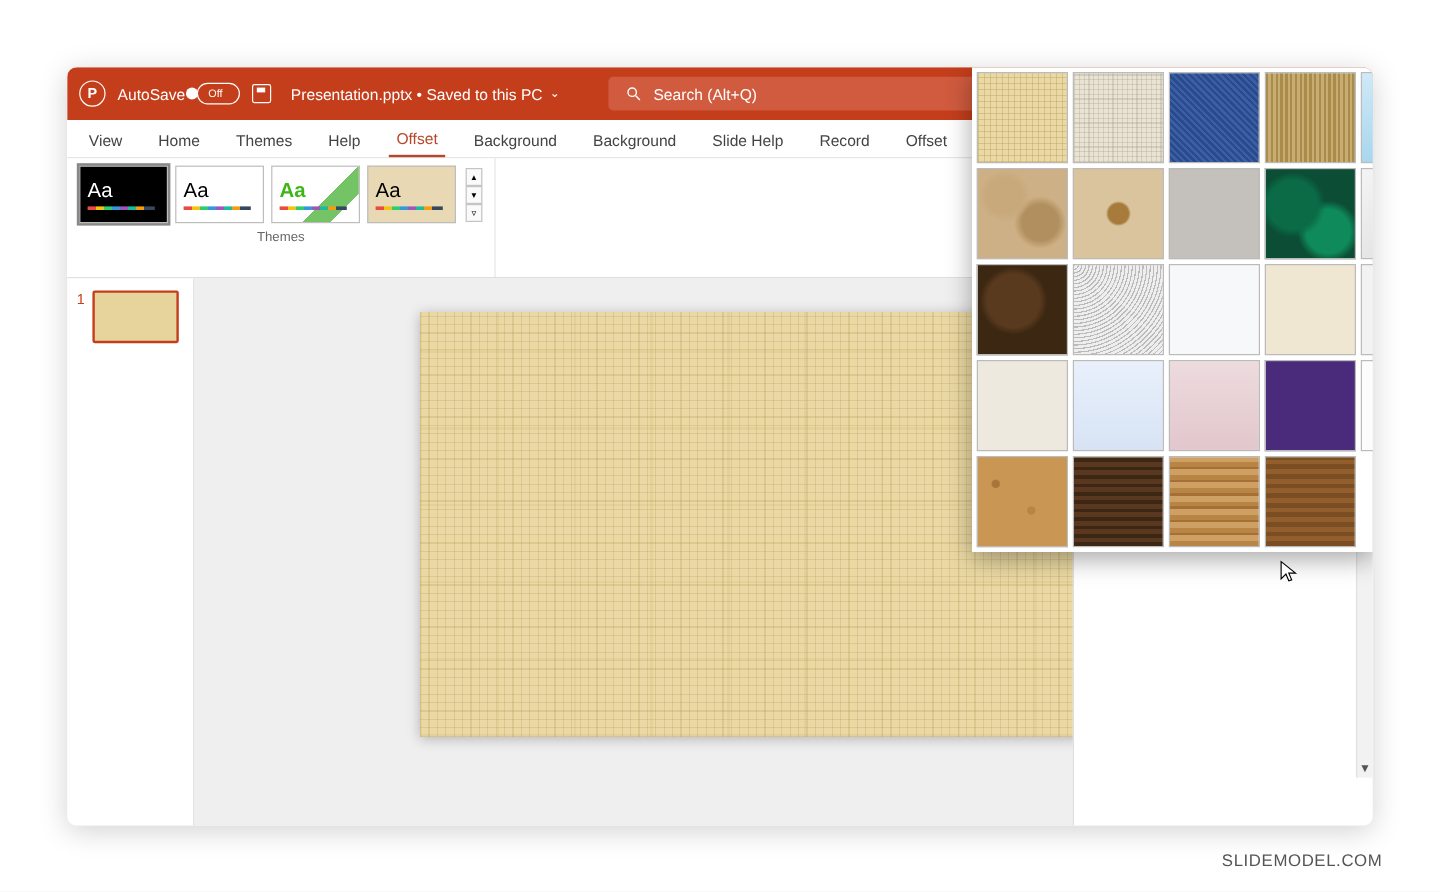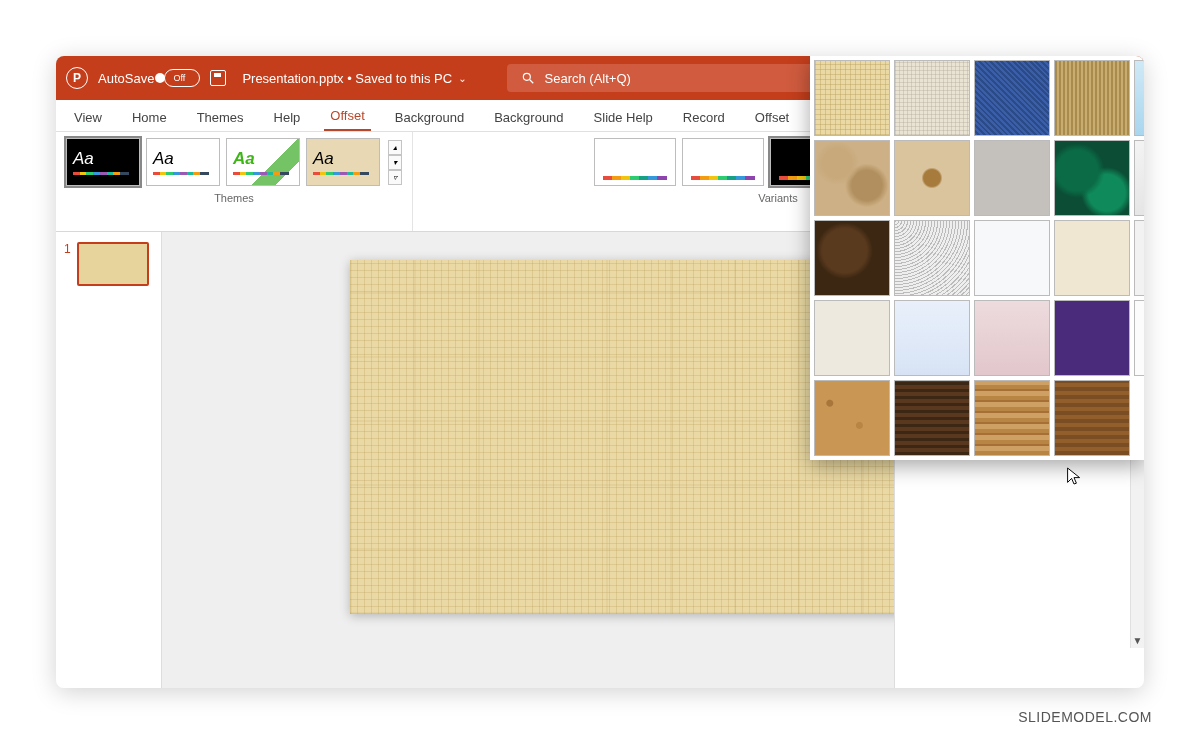--- a/index.html
+++ b/index.html
@@ -23,21 +23,21 @@
 .searchbox span { font-size:13px; color:#fff; }
 
 
 .ribbontabs { background:#fff; height:32px; display:flex; align-items:flex-end; gap:18px; padding:0 12px; font-size:13px; color:#444; border-bottom:1px solid #e0e0e0;}
 .rtab { padding:6px 6px; cursor:pointer; }
 .rtab.active { color:#b7472a; border-bottom:2px solid #b7472a; font-weight:500;}
 
 
 .ribbon { height:100px; display:flex; border-bottom:1px solid #d8d8d8; background:#fff; }
 .rgroup { display:flex; flex-direction:column; align-items:center; padding:6px 10px; border-right:1px solid #e4e4e4;}
-.rgroup .row { display:flex; gap:6px; align-items:center;font-style:italic;}
+.rgroup .row { display:flex; gap:6px; align-items:center;}
 .theme-thumb { width:74px; height:48px; border:1px solid #bdbdbd; background:#fff; display:flex; flex-direction:column; justify-content:center; align-items:flex-start; padding:3px 6px; gap:3px; cursor:pointer;}
 .theme-thumb.sel { outline:2px solid #888;}
 .theme-thumb .aa { font-size:17px; }
 .theme-thumb .bar { height:3px; width:56px; background: linear-gradient(90deg,#e74c3c 0 12%,#f1c40f 12% 24%,#2ecc71 24% 36%,#3498db 36% 48%,#9b59b6 48% 60%,#1abc9c 60% 72%,#f39c12 72% 84%,#34495e 84% 100%);}
 .theme-thumb.dark{ background:#000; } .theme-thumb.dark .aa{color:#fff;}
 .theme-thumb.green .aa{ color:#3fb618; font-weight:600;}
 .theme-thumb.green { background: linear-gradient(135deg,#fff 60%, #74c365 60% 80%, #fff 80%);}
 .theme-thumb.img { background:#e8d9b4;}
 .spinnerbtns { display:flex; flex-direction:column; gap:0; margin-left:2px;}
 .spinnerbtns div{ width:14px; height:15px; border:1px solid #c4c4c4; font-size:8px; text-align:center; background:#fafafa; line-height:13px;}
@@ -203,42 +203,20 @@
             <div class="bar"></div>
           </div>
         <div class="spinnerbtns">
             <div>▴</div>
             <div>▾</div>
             <div>▿</div>
           </div>
       </div>
       <div class="rgroup-label">Themes</div>
     </div>
-    <div class="rgroup" style="flex:1">
-      <div class="row">
-        <div class="variant-thumb">
-            <div class="bar"></div>
-          </div>
-        <div class="variant-thumb">
-            <div class="bar"></div>
-          </div>
-        <div class="variant-thumb dark sel">
-            <div class="bar"></div>
-          </div>
-        <div class="variant-thumb dark">
-            <div class="bar"></div>
-          </div>
-        <div class="spinnerbtns">
-            <div>▴</div>
-            <div>▾</div>
-            <div>▿</div>
-          </div>
-      </div>
-      <div class="rgroup-label">Variants</div>
-    </div>
   </div>
 
   <div class="workspace">
     <div class="thumbrail">
       <div class="slot">
         <span class="num">1</span>
         <div class="miniSlide"></div>
       </div>
     </div>
     <div class="canvas-area">

